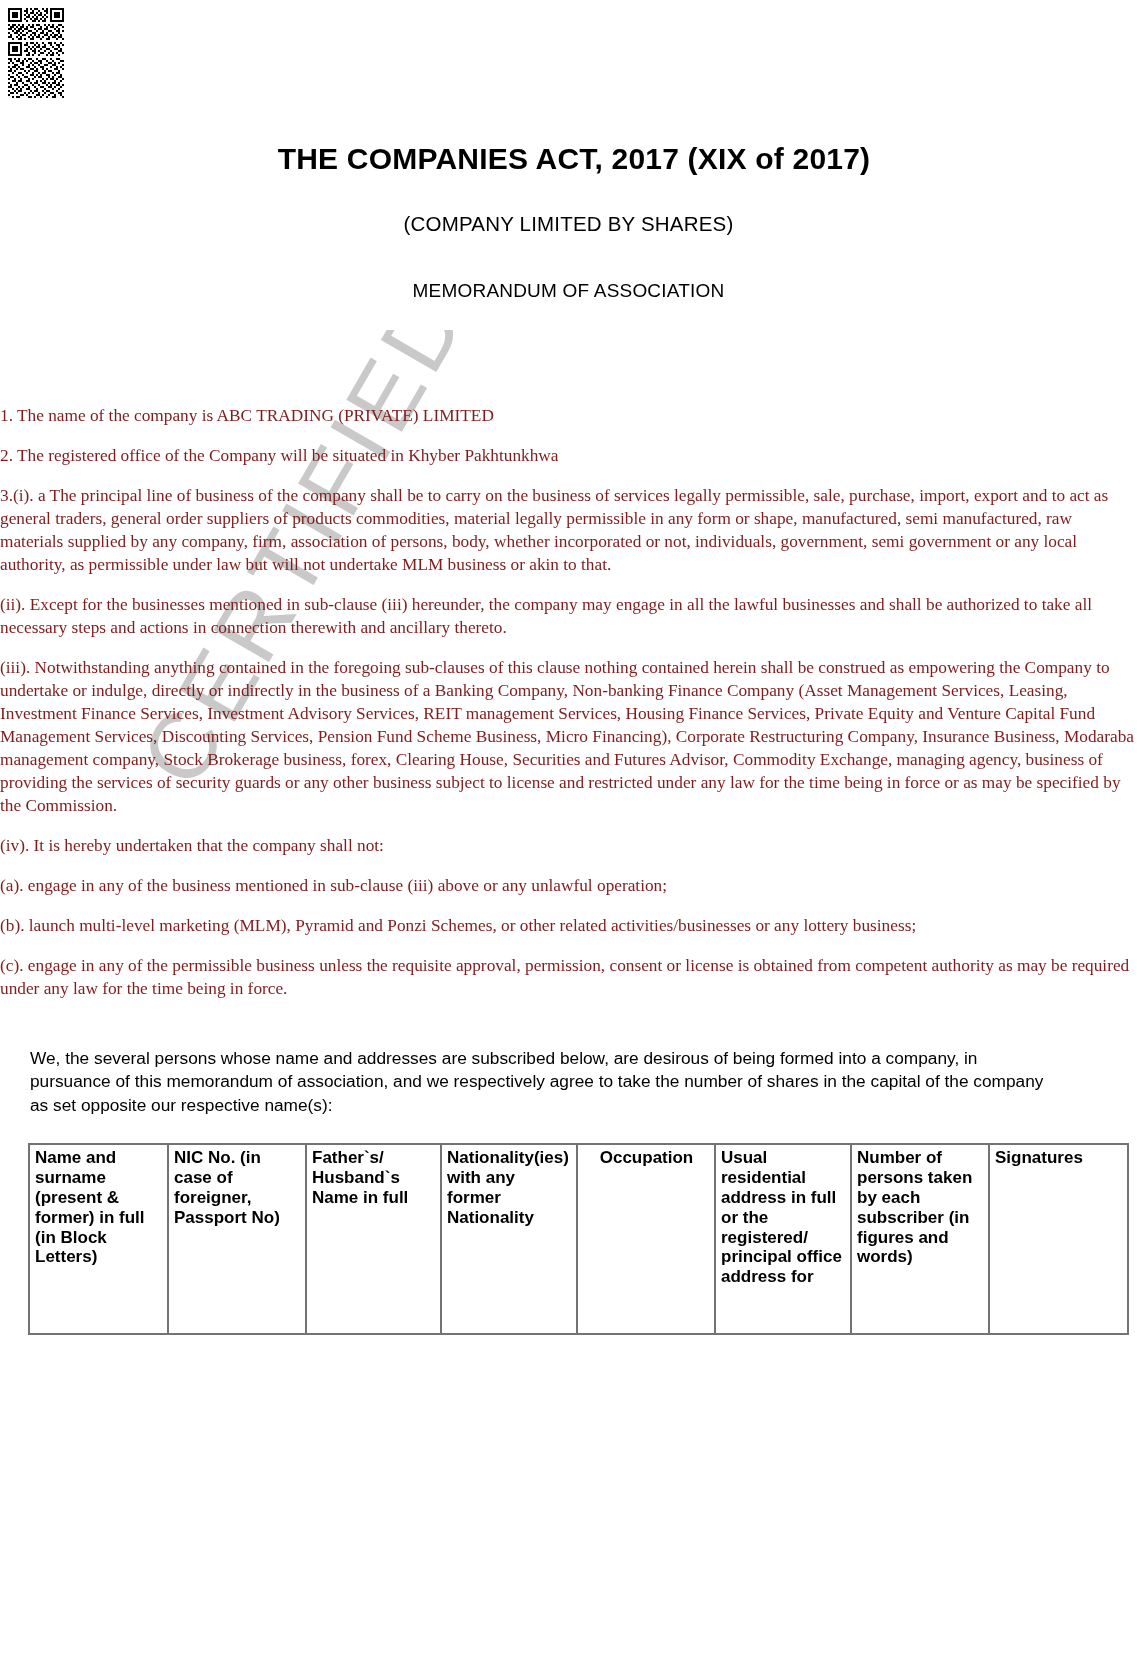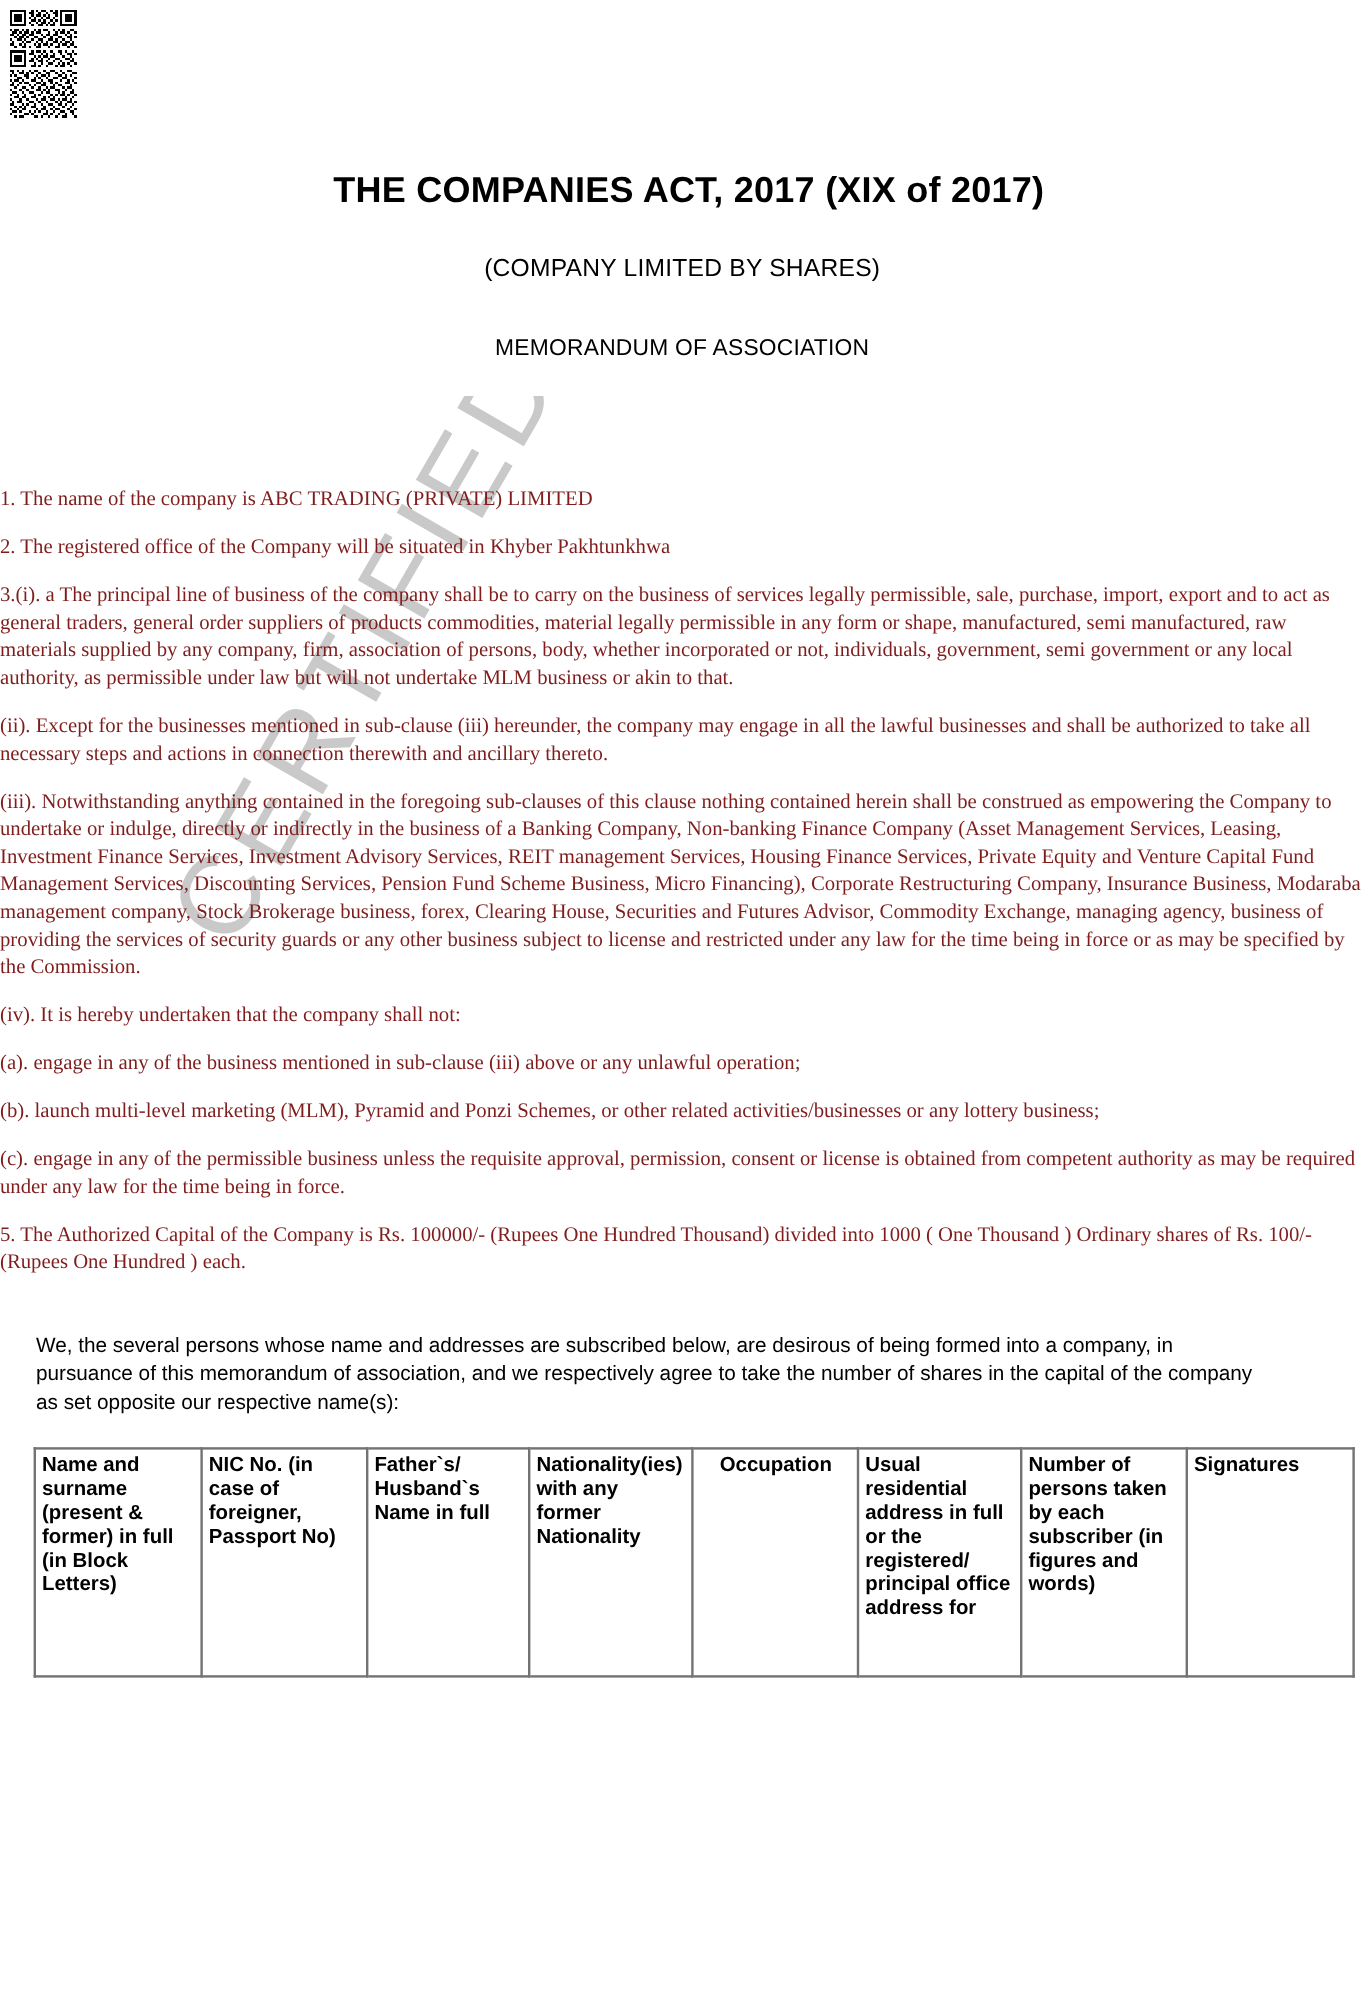--- a/index.html
+++ b/index.html
@@ -512,21 +512,20 @@
     <div class="body-block">
       <p class="clause lvl-0 gap-med">1. The name of the company is ABC TRADING (PRIVATE) LIMITED</p>
       <p class="clause lvl-0 gap-med">2. The registered office of the Company will be situated in Khyber Pakhtunkhwa</p>
       <p class="clause lvl-0 gap-med">3.(i). a The principal line of business of the company shall be to carry on the business of services legally permissible, sale, purchase, import, export and to act as general traders, general order suppliers of products commodities, material legally permissible in any form or shape, manufactured, semi manufactured, raw materials supplied by any company, firm, association of persons, body, whether incorporated or not, individuals, government, semi government or any local authority, as permissible under law but will not undertake MLM business or akin to that.</p>
       <p class="clause lvl-1 gap-med">(ii). Except for the businesses mentioned in sub-clause (iii) hereunder, the company may engage in all the lawful businesses and shall be authorized to take all necessary steps and actions in connection therewith and ancillary thereto.</p>
       <p class="clause lvl-1 gap-med">(iii). Notwithstanding anything contained in the foregoing sub-clauses of this clause nothing contained herein shall be construed as empowering the Company to undertake or indulge, directly or indirectly in the business of a Banking Company, Non-banking Finance Company (Asset Management Services, Leasing, Investment Finance Services, Investment Advisory Services, REIT management Services, Housing Finance Services, Private Equity and Venture Capital Fund Management Services, Discounting Services, Pension Fund Scheme Business, Micro Financing), Corporate Restructuring Company, Insurance Business, Modaraba management company, Stock Brokerage business, forex, Clearing House, Securities and Futures Advisor, Commodity Exchange, managing agency, business of providing the services of security guards or any other business subject to license and restricted under any law for the time being in force or as may be specified by the Commission.</p>
       <p class="clause lvl-1 gap-med">(iv). It is hereby undertaken that the company shall not:</p>
       <p class="clause lvl-2 gap-med">(a). engage in any of the business mentioned in sub-clause (iii) above or any unlawful operation;</p>
       <p class="clause lvl-2 gap-med">(b). launch multi-level marketing (MLM), Pyramid and Ponzi Schemes, or other related activities/businesses or any lottery business;</p>
       <p class="clause lvl-2 gap-med">(c). engage in any of the permissible business unless the requisite approval, permission, consent or license is obtained from competent authority as may be required under any law for the time being in force.</p>
-      <p class="clause lvl-0">5. The Authorized Capital of the Company is Rs. 100000/- (Rupees One Hundred Thousand) divided into 1000 ( One Thousand ) Ordinary shares of Rs. 100/- (Rupees One Hundred ) each.</p>
     </div>
 
     <p class="intro-para">We, the several persons whose name and addresses are subscribed below, are desirous of being formed into a company, in pursuance of this memorandum of association, and we respectively agree to take the number of shares in the capital of the company as set opposite our respective name(s):</p>
 
     <table class="sub-table">
       <tbody>
         <tr>
           <td class="col-0">Name and surname (present &amp; former) in full (in Block Letters)</td>
           <td class="col-1">NIC No. (in case of foreigner, Passport No)</td>
           <td class="col-2">Father`s/ Husband`s Name in full</td>

